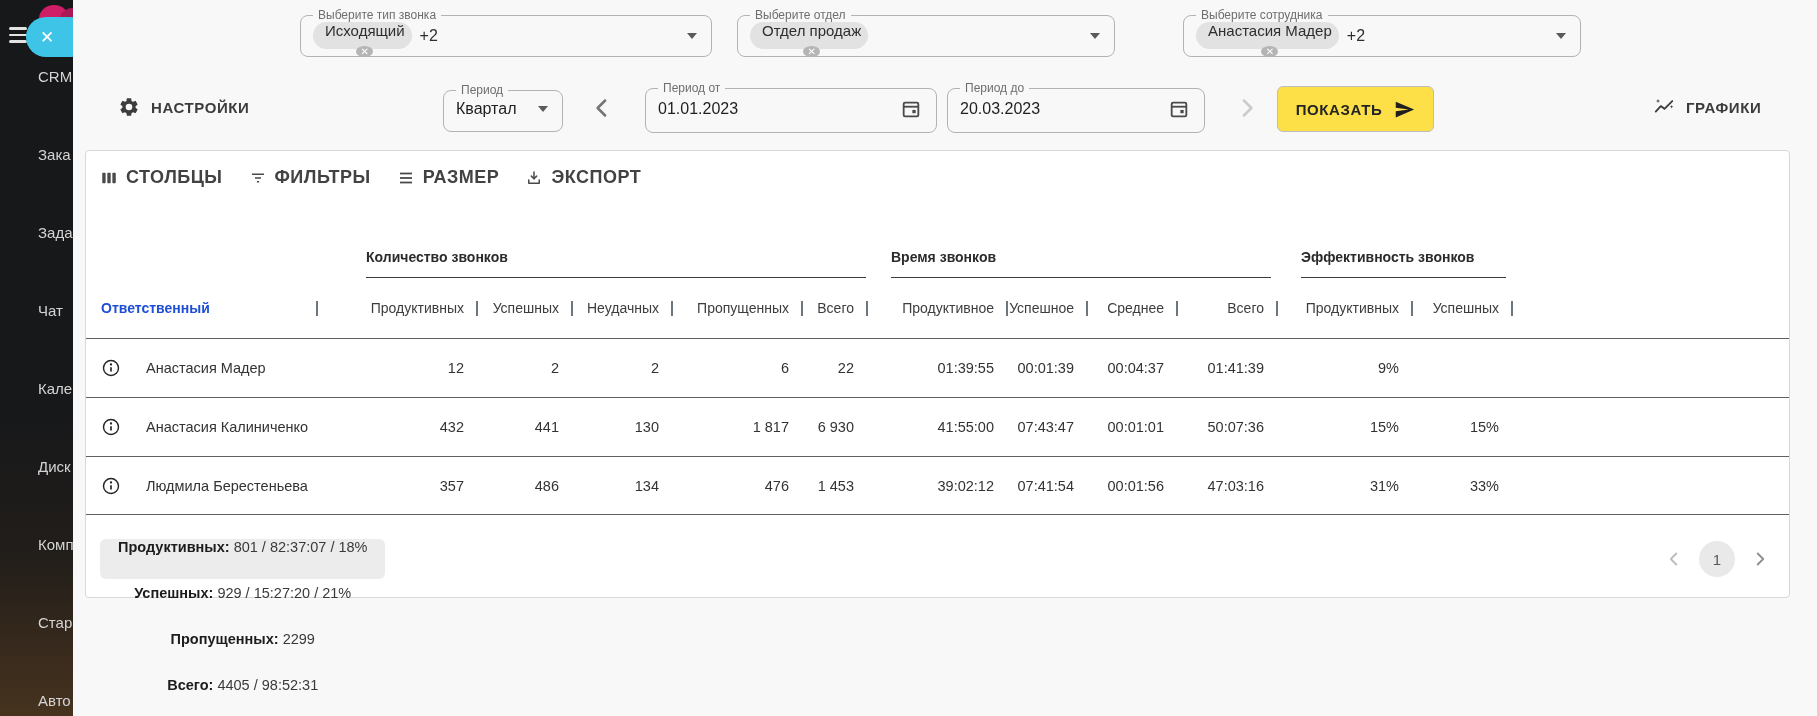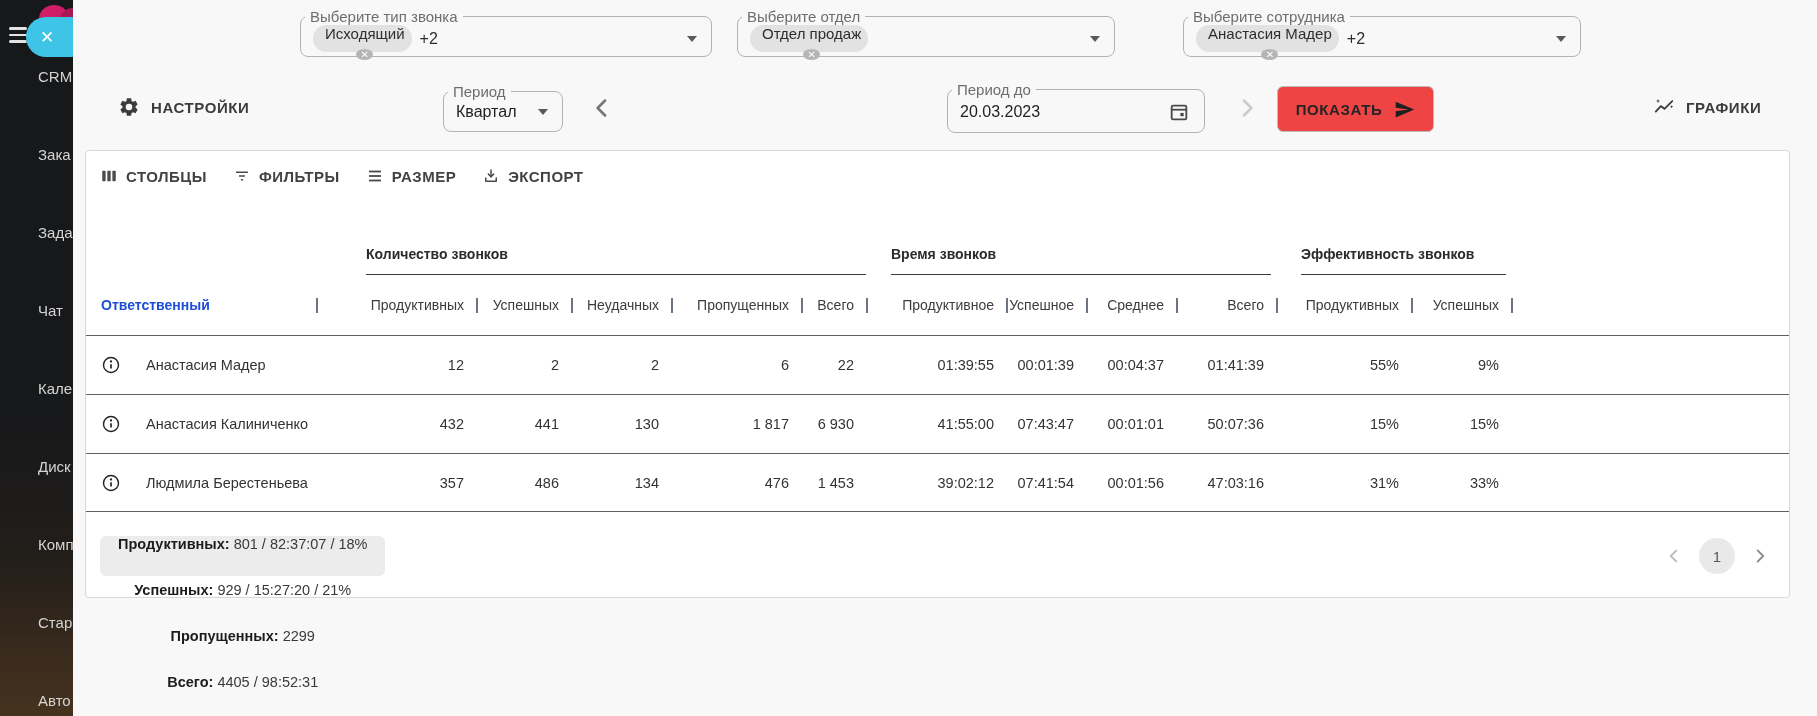--- a/index.html
+++ b/index.html
@@ -22,21 +22,21 @@
   .nav-item { position:relative; height:34px; line-height:34px; padding-left:38px; font-size:15px;
     color:#d4d4d4; white-space:nowrap; cursor:pointer;margin-top:44px; }
   .nav-item span { position:relative; z-index:1; }
   .nav-item.active::before { content:""; position:absolute; left:23px; right:-12px; top:3px; bottom:3px;
     background:rgba(255,255,255,0.28); border-radius:16px; }
 
   
   .main { position:absolute; left:73px; top:0; right:0; bottom:0; background:#f8f8f8; }
 
   fieldset { position:absolute; border:1px solid #b3b3b3; border-radius:8px; background:transparent; }
-  legend { margin-left:4px; padding:0 5px; font-size:15px; color:#6e6e6e; line-height:1; }
+  legend { margin-left:12px; padding:0 5px; font-size:12px; color:#6e6e6e; line-height:1; }
   .field-body { display:flex; align-items:center; padding:1px 14px 7px 12px; }
 
   .chip { display:inline-flex; align-items:center; gap:7px; height:27px; padding:0 7px 0 12px;
     background:#e2e2e2; border-radius:14px; font-size:15px; color:#2e2e2e;flex-direction:column; }
   .chip-close { width:17px; height:17px; border-radius:50%; background:#b5b5b5; color:#fff;
     font-size:10px; display:flex; align-items:center; justify-content:center; cursor:pointer; }
   .chip-extra { margin-left:8px; font-size:16px; color:#2e2e2e; }
   .caret { width:0; height:0; border-left:5px solid transparent; border-right:5px solid transparent;
     border-top:6px solid #5a5a5a; margin-left:auto; }
 
@@ -55,29 +55,29 @@
   .to-field { left:874px; top:82px; width:258px; height:51px; }
   .fval { font-size:16px; color:#1f1f1f; }
   .date-body { justify-content:space-between; padding-top:4px; }
 
   .chev-btn { position:absolute; width:32px; height:32px; background:none; border:none; cursor:pointer; }
   .chev-left { left:513px; top:93px; }
   .chev-right { left:1158px; top:93px; }
 
   .show-btn { position:absolute; left:1204px; top:86px; width:157px; height:46px; display:flex;
     align-items:center; justify-content:center; gap:12px; border:1px solid #bdbdbd; border-radius:6px;
-    background:#ef4444; font-size:15px; font-weight:600; letter-spacing:0.6px; color:#242424;
+    background:#fde047; font-size:15px; font-weight:600; letter-spacing:0.6px; color:#242424;
     cursor:pointer; font-family:inherit; }
 
   
   .card { position:absolute; left:12px; top:150px; width:1705px; height:448px; background:#fff;
     border:1px solid #d8d8d8; border-radius:4px; }
   .tb-toolbar { display:flex; align-items:center; gap:26px; margin:16px 0 0 14px; }
   .tbtn { display:flex; align-items:center; gap:8px; background:none; border:none; cursor:pointer;
-    font-size:15px; font-weight:600; letter-spacing:0.5px; color:#424242; font-family:inherit; }
+    font-size:18px; font-weight:600; letter-spacing:0.5px; color:#424242; font-family:inherit; }
 
   .grid-row { display:grid;
     grid-template-columns:230px 160px 95px 100px 130px 65px 140px 80px 90px 100px 135px 100px minmax(0,1fr); }
   .group-row { height:88px; margin-top:2px; }
   .gcell { display:flex; align-items:flex-end; }
   .g1 { grid-column:2 / span 5; } .g2 { grid-column:7 / span 4; } .g3 { grid-column:11 / span 2; }
   .ginner { flex:1; margin-left:50px; border-bottom:1px solid #3c3c3c; }
   .g2 .ginner,.g3 .ginner { margin-left:25px; margin-right:5px; }
   .gtitle { display:block; margin-bottom:12px; font-size:14px; font-weight:700; color:#2b2b2b; }
 
@@ -192,20 +192,31 @@
         <span class="caret"></span>
       </div>
     </fieldset>
 
     <button class="chev-btn chev-left">
       <svg width="30" height="30" viewBox="0 0 24 24" fill="none" stroke="#757575" stroke-width="2" stroke-linecap="round" stroke-linejoin="round">
           <polyline points="14.5 6 8.5 12 14.5 18"></polyline>
         </svg>
     </button>
 
+    <fieldset class="from-field">
+      <legend>Период от</legend>
+      <div class="field-body date-body">
+        <span class="fval">01.01.2023</span>
+        <svg width="22" height="22" viewBox="0 0 24 24" fill="none" stroke="#4a4a4a" stroke-width="2">
+            <rect x="4" y="5" width="16" height="15" rx="1.5"></rect>
+            <line x1="4" y1="9.5" x2="20" y2="9.5"></line>
+            <rect x="13.5" y="13" width="3.6" height="3.6" fill="#4a4a4a" stroke="none"></rect>
+          </svg>
+      </div>
+    </fieldset>
 
     <fieldset class="to-field">
       <legend>Период до</legend>
       <div class="field-body date-body">
         <span class="fval">20.03.2023</span>
         <svg width="22" height="22" viewBox="0 0 24 24" fill="none" stroke="#4a4a4a" stroke-width="2">
             <rect x="4" y="5" width="16" height="15" rx="1.5"></rect>
             <line x1="4" y1="9.5" x2="20" y2="9.5"></line>
             <rect x="13.5" y="13" width="3.6" height="3.6" fill="#4a4a4a" stroke="none"></rect>
           </svg>
@@ -355,21 +366,20 @@
     </div>
   <div class="cell num">12</div>
             <div class="cell num">2</div>
             <div class="cell num">2</div>
             <div class="cell num">6</div>
             <div class="cell num">22</div>
             <div class="cell num">01:39:55</div>
             <div class="cell num">00:01:39</div>
             <div class="cell num">00:04:37</div>
             <div class="cell num">01:41:39</div>
-            <div class="cell num">55%</div>
             <div class="cell num">9%</div>
             <div class="cell"></div>
           </div>
           <div class="grid-row trow">
     <div class="cell name-cell">
       <span class="info-ic">
         <svg width="20" height="20" viewBox="0 0 24 24" fill="none" stroke="#232323" stroke-width="1.7">
                   <circle cx="12" cy="12" r="9"></circle>
                   <line x1="12" y1="11" x2="12" y2="16.2" stroke-width="2"></line>
                   <circle cx="12" cy="7.8" r="0.6" fill="#232323" stroke-width="1.6"></circle>

